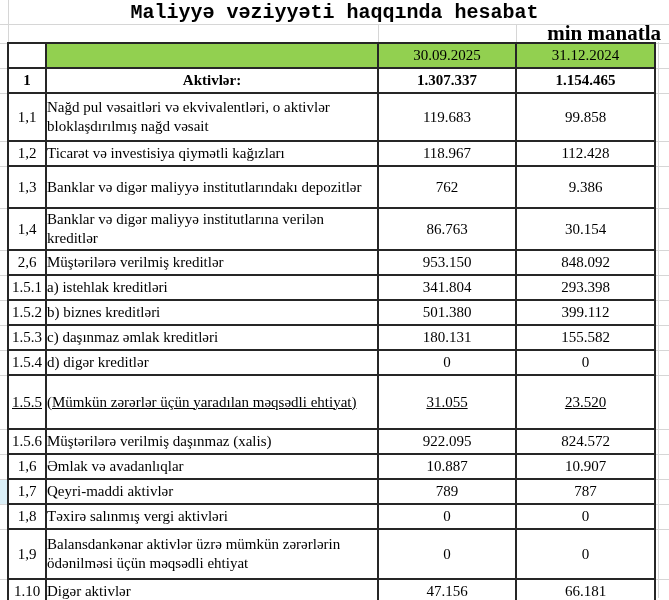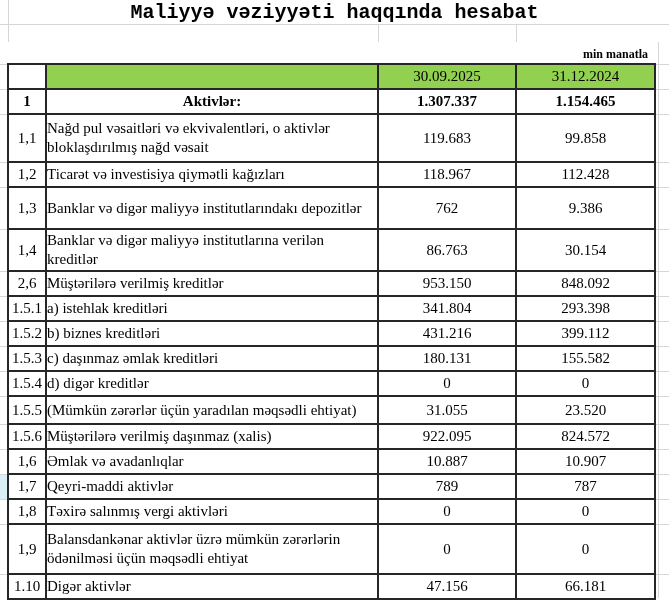--- a/index.html
+++ b/index.html
@@ -20,22 +20,22 @@
   .title-row{
     height:24px;
     display:flex;align-items:center;justify-content:center;
     font-family:Liberation Mono, monospace;
     font-weight:700;font-size:20px;
     border-bottom:1px solid var(--grid);
   }
   .unit-row{
     height:17px;
     display:flex;align-items:center;justify-content:flex-end;
-    padding-right:21px;box-sizing:border-box;
-    font-weight:700;font-size:12px;margin-top:21px;
+    padding-right:8px;box-sizing:border-box;
+    font-weight:700;font-size:21px;
   }
   table.fin{
     border-collapse:collapse;
     table-layout:fixed;
     width:669px;
   }
   table.fin td,table.fin th{
     font-size:15px;line-height:19px;
     vertical-align:middle;
     overflow:hidden;
@@ -50,21 +50,21 @@
   thead tr{height:25px;}
   thead .c-label,thead .c-v{
     background:var(--green);
     font-weight:700;text-align:center;
   }
   thead .c-no{background:#fff;}
   tbody tr{height:25px;}
   tbody tr:nth-child(2){height:48px;}
   tbody tr:nth-child(4){height:42px;}
   tbody tr:nth-child(5){height:42px;border-radius:6px;}
-  tbody tr:nth-child(11){height:28px;}
+  tbody tr:nth-child(11){height:54px;text-decoration:underline;}
   tbody tr:nth-child(16){height:50px;border-radius:23px;}
   tbody tr:nth-child(14) .gutter-l{background:var(--blue);}
   tr.bold-row td{font-weight:700;}
   .vline{position:absolute;width:1px;background:var(--grid);}
   #vl-left{left:8px;top:0;height:42px;}
   #vl-mid1{left:378px;top:24px;height:18px;}
   #vl-mid2{left:516px;top:24px;height:18px;}
   #vl-right{left:658px;top:42px;height:556px;}
 </style>
 </head>
@@ -149,21 +149,21 @@
     <td class="c-no">1.5.1</td>
     <td class="c-label">a) istehlak kreditləri</td>
     <td class="c-v">341.804</td>
     <td class="c-v">293.398</td>
     <td class="gutter-r"></td>
   </tr>
         <tr>
     <td class="gutter-l"></td>
     <td class="c-no">1.5.2</td>
     <td class="c-label">b) biznes kreditləri</td>
-    <td class="c-v">431.216</td>
+    <td class="c-v">501.380</td>
     <td class="c-v">399.112</td>
     <td class="gutter-r"></td>
   </tr>
         <tr>
     <td class="gutter-l"></td>
     <td class="c-no">1.5.3</td>
     <td class="c-label">c) daşınmaz əmlak kreditləri</td>
     <td class="c-v">180.131</td>
     <td class="c-v">155.582</td>
     <td class="gutter-r"></td>

